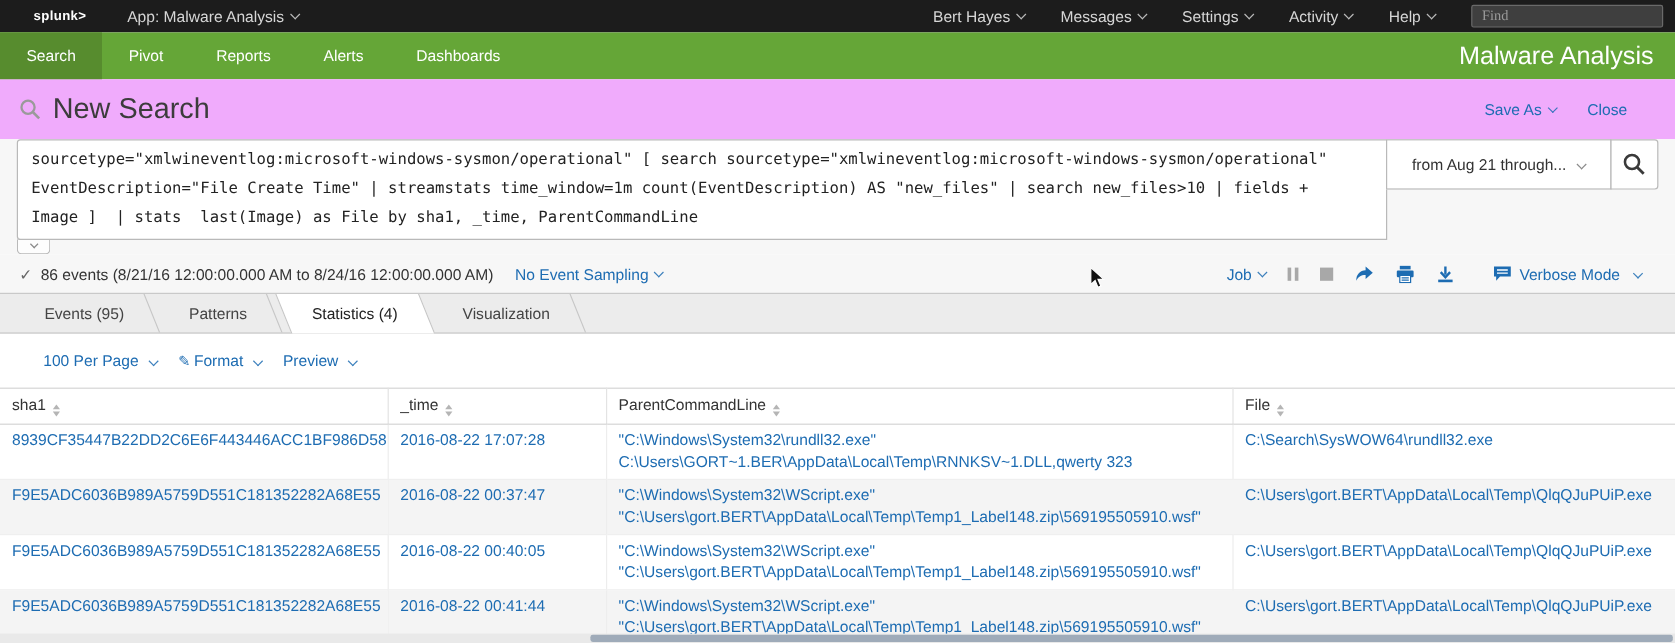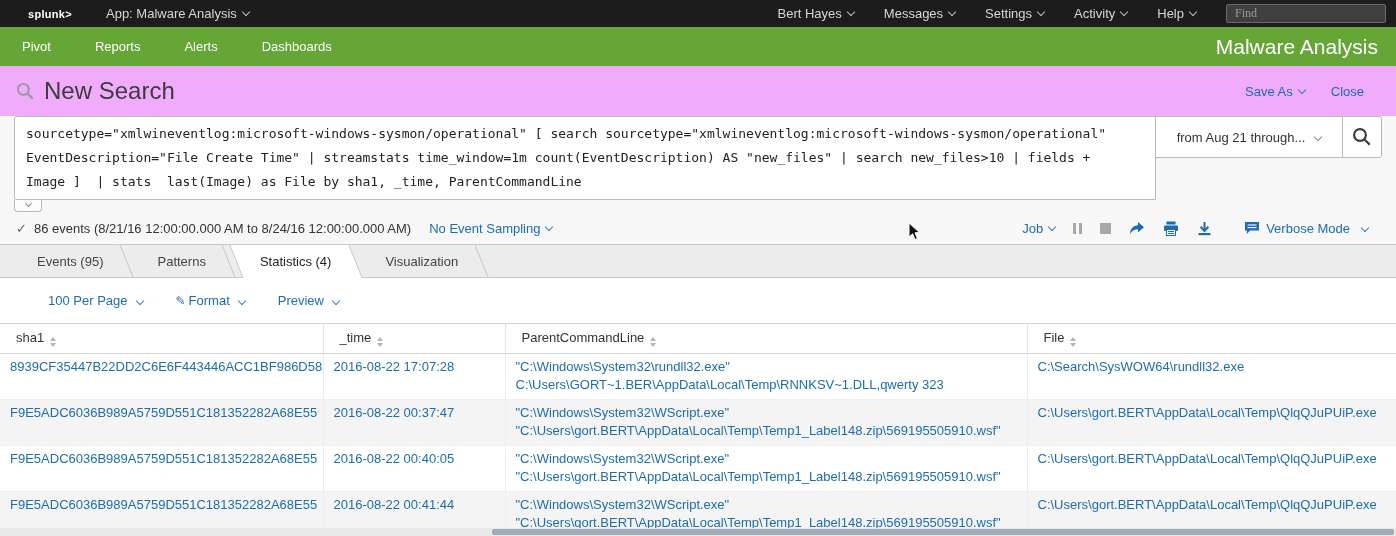--- a/index.html
+++ b/index.html
@@ -24,21 +24,21 @@
 
   
   .navbar { height:39px; background:#65a637; display:flex; align-items:stretch; color:#fff; }
   .nav-item { padding:0 22px; line-height:39px; cursor:pointer; }
   .nav-item.active { background:#578c2e; }
   .app-title { margin-left:auto; margin-right:18px; align-self:center; font-size:21px; font-weight:400; color:#fff; }
 
   
   .search-header { height:50px; background:#f0abfc; display:flex; align-items:center; padding:0 16px; }
   .page-title { font-size:24px; color:#3c3c3c; display:flex; align-items:center; gap:9px; }
-  .hdr-links { margin-left:auto; display:flex; align-items:center; gap:26px; margin-right:16px; }
+  .hdr-links { margin-left:auto; display:flex; align-items:center; gap:26px; margin-right:24px; }
   .blue { color:#1d6cb2; cursor:pointer; white-space:nowrap; }
 
   
   .search-area { background:#f7f7f7; padding:0 14px; }
   .search-flex { display:flex; align-items:flex-start; }
   .query-box { flex:1; min-height:84px; background:#fff; border:1px solid #b9b9b9; border-radius:3px 0 0 3px;
                padding:5px 11px; cursor:text; }
   .query-line { font-family:"DejaVu Sans Mono", monospace; font-size:13px; line-height:24px; color:#222; white-space:pre; }
   .time-btn { width:188px; height:42px; background:#fff; border:1px solid #b9b9b9; margin-left:-1px;
               display:flex; align-items:center; justify-content:center; color:#333; cursor:pointer; gap:4px; }
@@ -64,28 +64,28 @@
   .tabbar { height:33px; background:#ececec; border-bottom:1px solid #c9c9c9; display:flex; padding-left:10px;
             color:#444; position:relative; }
   .rtab { position:relative; padding:0 27px; line-height:33px; cursor:pointer; }
   .rtab .tab-bg { position:absolute; top:0; bottom:0; left:3px; right:3px; transform:skewX(22deg);
                   border-right:1px solid #c6c6c6; }
   .rtab.active { color:#222; }
   .rtab.active .tab-bg { background:#fff; border-left:1px solid #c6c6c6; bottom:-1px; }
   .rtab .tlabel { position:relative; }
 
   
-  .results-toolbar { height:45px; background:#fff; display:flex; align-items:center; gap:33px; padding-left:48px; }
+  .results-toolbar { height:45px; background:#fff; display:flex; align-items:center; gap:18px; padding-left:36px; }
   .tool-item { display:flex; align-items:center; gap:3px; }
   .pencil { font-size:12px; }
 
   
   table { width:100%; border-collapse:collapse; table-layout:fixed; }
   col.c1{width:323px;} col.c2{width:182px;} col.c3{width:522px;} col.c4{width:369px;}
-  th { text-align:left; font-weight:normal; color:#333; padding:6px 16px; background:#fff;
+  th { text-align:left; font-weight:normal; color:#333; padding:6px 10px; background:#fff;
        border-top:1px solid #d5d5d5; border-bottom:1px solid #d5d5d5; border-right:1px solid #e3e3e3; cursor:pointer;
        white-space:nowrap; overflow:hidden; }
   th:last-child { border-right:none; }
   td { padding:4px 10px 5px; vertical-align:top; border-right:1px solid #ededed; border-bottom:1px solid #efefef;
        white-space:nowrap; overflow:hidden; }
   td:last-child { border-right:none; }
   tr.alt td { background:#f4f4f4; }
   .lnk { color:#1d6cb2; cursor:pointer; line-height:18px; display:block; }
   .sort { display:inline-flex; flex-direction:column; gap:2px; margin-left:6px; vertical-align:1px; }
   .sort i { display:block; width:0; height:0; border-left:3.5px solid transparent; border-right:3.5px solid transparent; }
@@ -108,20 +108,21 @@
   <div class="spacer"></div>
   <div class="top-menu"><span>Bert Hayes</span><span class="chev"></span></div>
   <div class="top-menu"><span>Messages</span><span class="chev"></span></div>
   <div class="top-menu"><span>Settings</span><span class="chev"></span></div>
   <div class="top-menu"><span>Activity</span><span class="chev"></span></div>
   <div class="top-menu"><span>Help</span><span class="chev"></span></div>
   <input class="find-input" placeholder="Find" style="">
 </div>
 
 <div class="navbar">
+  <div class="nav-item active">Search</div>
   <div class="nav-item">Pivot</div>
   <div class="nav-item">Reports</div>
   <div class="nav-item">Alerts</div>
   <div class="nav-item">Dashboards</div>
   <div class="app-title">Malware Analysis</div>
 </div>
 
 <div class="search-header">
   <div class="page-title">
     <svg width="19" height="19" viewBox="0 0 16 16">

